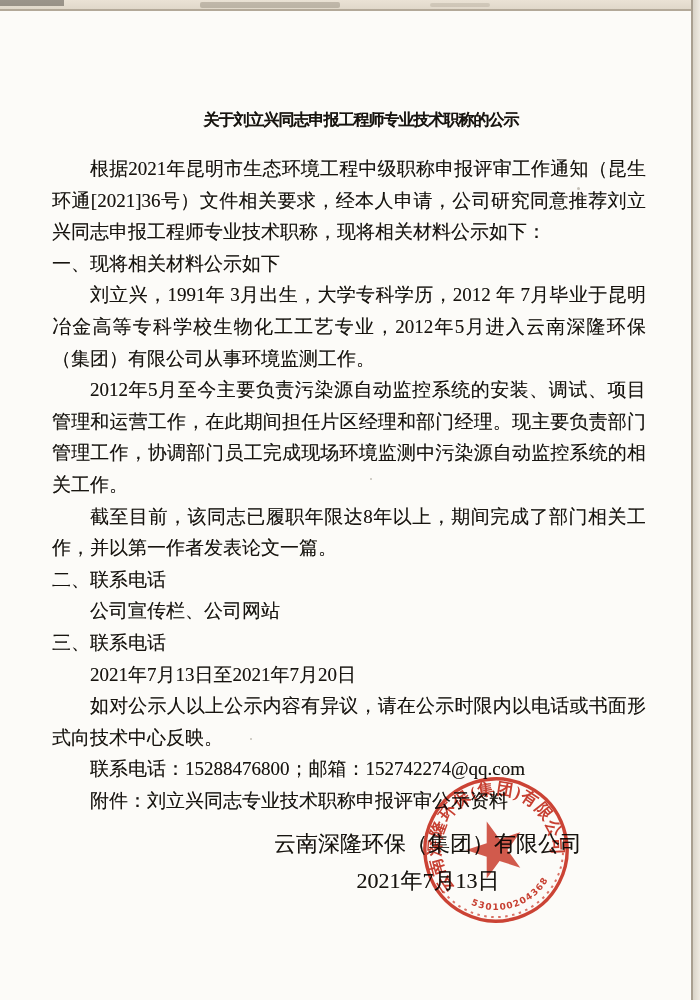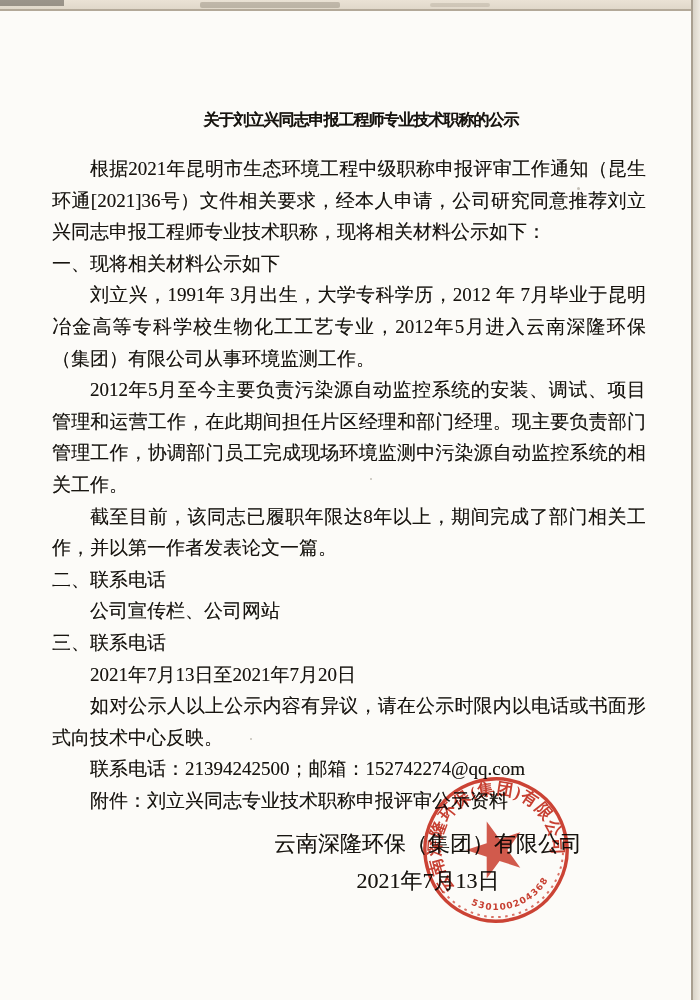--- a/index.html
+++ b/index.html
@@ -91,21 +91,21 @@
     <p class="indent">根据2021年昆明市生态环境工程中级职称申报评审工作通知（昆生环通[2021]36号）文件相关要求，经本人申请，公司研究同意推荐刘立兴同志申报工程师专业技术职称，现将相关材料公示如下：</p>
     <p class="heading">一、现将相关材料公示如下</p>
     <p class="indent">刘立兴，1991年 3月出生，大学专科学历，2012 年 7月毕业于昆明冶金高等专科学校生物化工工艺专业，2012年5月进入云南深隆环保（集团）有限公司从事环境监测工作。</p>
     <p class="indent">2012年5月至今主要负责污染源自动监控系统的安装、调试、项目管理和运营工作，在此期间担任片区经理和部门经理。现主要负责部门管理工作，协调部门员工完成现场环境监测中污染源自动监控系统的相关工作。</p>
     <p class="indent">截至目前，该同志已履职年限达8年以上，期间完成了部门相关工作，并以第一作者发表论文一篇。</p>
     <p class="heading">二、联系电话</p>
     <p class="indent">公司宣传栏、公司网站</p>
     <p class="heading">三、联系电话</p>
     <p class="indent">2021年7月13日至2021年7月20日</p>
     <p class="indent">如对公示人以上公示内容有异议，请在公示时限内以电话或书面形式向技术中心反映。</p>
-    <p class="indent">联系电话：21394242500；邮箱：152742274@qq.com</p>
+    <p class="indent">联系电话：15288476800；邮箱：152742274@qq.com</p>
     <p class="indent">附件：刘立兴同志专业技术职称申报评审公示资料</p>
   </div>
 
   <div class="sig">
     <div>云南深隆环保（集团）有限公司</div>
     <div>2021年7月13日</div>
   </div>
 
   <svg class="seal" viewBox="0 0 170 170" xmlns="http://www.w3.org/2000/svg">
     <g transform="rotate(-18 85 85)">

